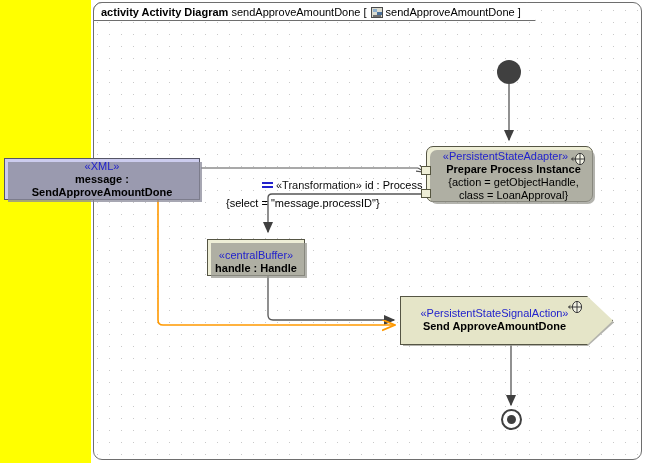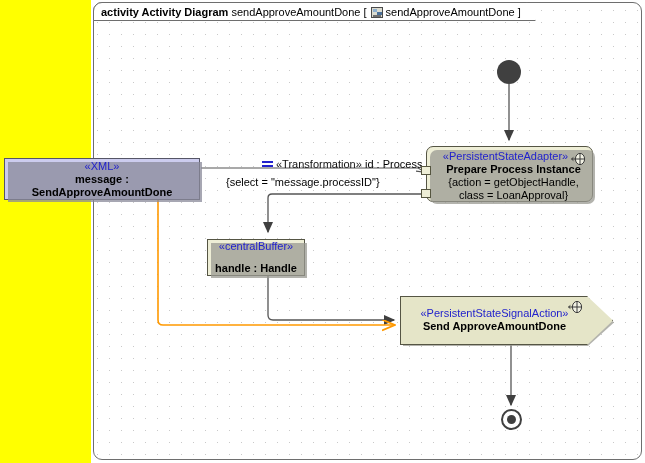--- a/index.html
+++ b/index.html
@@ -110,21 +110,21 @@
     background:#eeeed6;
     border:1px solid #555544;
     border-radius:7px;
     padding:3px 0 0 8px;
   }
   
   #buffer-node{
     left:207px;top:239px;width:98px;height:37px;
     background:#eeeed6;
     border:1px solid #555544;
-    display:flex;flex-direction:column;justify-content:space-between;
+    display:flex;flex-direction:column;justify-content:flex-end;
   }
   
   #signal-node{
     left:400px;top:296px;width:211px;height:47px;
     display:flex;flex-direction:column;justify-content:center;
     align-items:center;
   }
   #signal-node .penta{
     position:absolute;left:0;top:0;width:100%;height:100%;
     background:#e5e5c8;
@@ -168,21 +168,21 @@
   }
   .final::after{
     content:"";position:absolute;left:4px;top:4px;width:9px;height:9px;
     border-radius:50%;background:#404040;
   }
 
   
   #wires{position:absolute;left:0;top:0;width:645px;height:463px;z-index:3;pointer-events:none;}
 
   
-  .lbl{position:absolute;font-size:11px;color:#000;z-index:5;white-space:nowrap;}
+  .lbl{position:absolute;font-size:11px;color:#000;z-index:5;white-space:nowrap;margin-top:21px;}
   #tr-label{left:262px;top:158px;}
   #tr-label .st{color:#111;}
   .eq-icon{
     display:inline-block;width:11px;height:9px;position:relative;top:1px;
     margin-right:3px;
   }
   .eq-icon b{position:absolute;left:0;width:11px;height:2px;background:#2222cc;display:block;}
   .eq-icon b.t{top:1px;}
   .eq-icon b.m{top:5px;}
   #id-label{left:365px;top:158px;}

